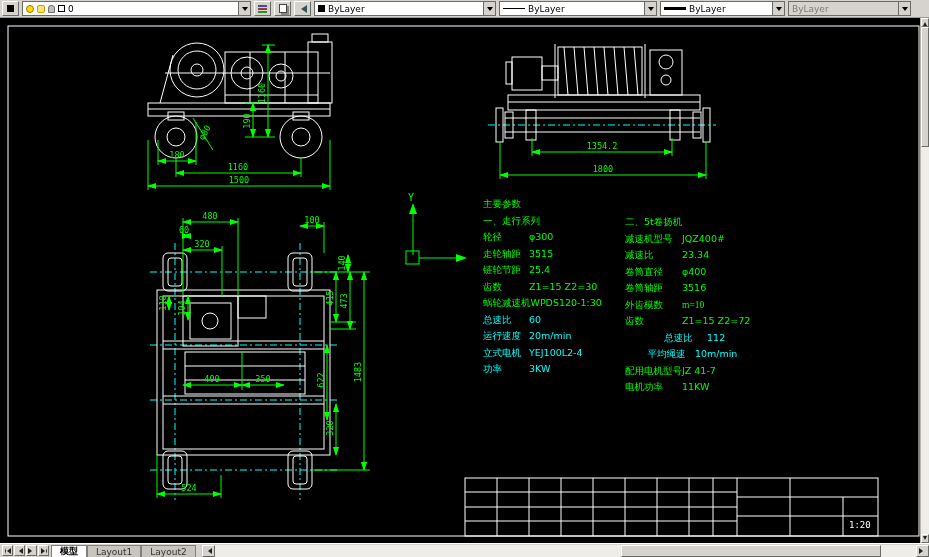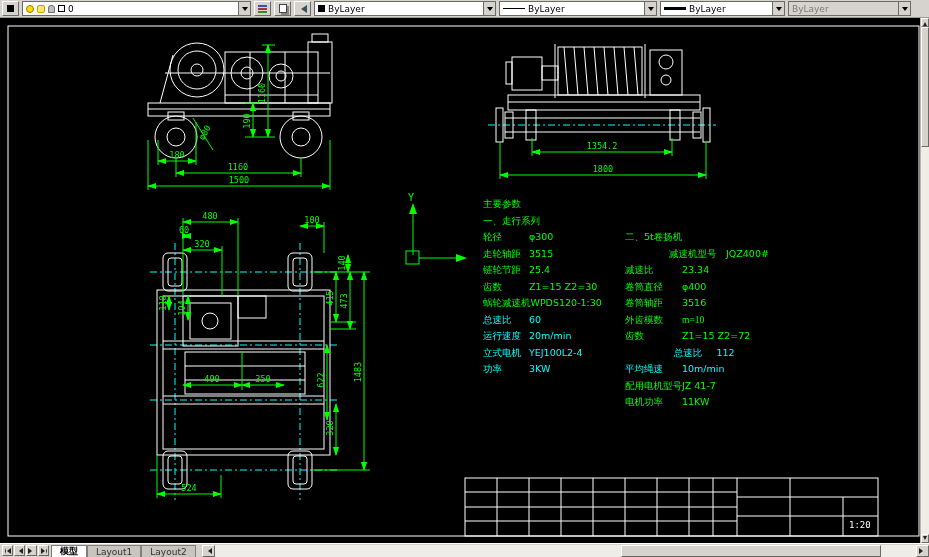--- a/index.html
+++ b/index.html
@@ -34,21 +34,21 @@
   .dt{fill:#00ff00;font-size:8.5px;font-family:"DejaVu Sans Mono","Liberation Mono",monospace}
   .wt{fill:#fff;font-size:9px;font-family:"DejaVu Sans Mono","Liberation Mono",monospace}
 
   
   .params{position:absolute;font-size:9.5px;line-height:16.5px;white-space:nowrap;z-index:3}
   .params .prow{height:16.5px}
   .plabel{display:inline-block;min-width:46px}
   .pcol-right .plabel{min-width:57px}
   .ptitle,.pheader{color:#00ff00}
   .pcol-left{left:483px;top:178px}
-  .pcol-right{left:625px;top:211px}
+  .pcol-right{left:625px;top:196px}
 
   
   .tabbar{position:absolute;left:0;right:0;bottom:0;height:14px;background:#d6d3ce;border-top:1px solid #fff;display:flex;align-items:stretch;font-size:9px;z-index:5}
   .tabnav{display:flex;align-items:center;padding:0 2px;gap:1px}
   .nbtn{width:11px;height:11px;background:#d6d3ce;border:1px solid;border-color:#fff #6b6b66 #6b6b66 #fff;display:flex;align-items:center;justify-content:center}
   .tri-l{width:0;height:0;border:3px solid transparent;border-right:4px solid #222}
   .tri-r{width:0;height:0;border:3px solid transparent;border-left:4px solid #222}
   .tri-u{width:0;height:0;border:2px solid transparent;border-bottom:4px solid #222}
   .tri-d{width:0;height:0;border:2px solid transparent;border-top:4px solid #222}
   .bar-l{border-left:1px solid #222;padding-left:1px}
@@ -351,28 +351,28 @@
       <div class="prow" style="color: rgb(0, 255, 0);"><span class="plabel">齿数</span><span class="pvalue">Z1=15  Z2=30</span></div>
       <div class="prow" style="color: rgb(0, 255, 0);"><span class="plabel">蜗轮减速机</span><span class="pvalue">WPDS120-1:30</span></div>
       <div class="prow" style="color: rgb(0, 255, 255);"><span class="plabel">总速比</span><span class="pvalue">60</span></div>
       <div class="prow" style="color: rgb(0, 255, 255);"><span class="plabel">运行速度</span><span class="pvalue">20m/min</span></div>
       <div class="prow" style="color: rgb(0, 255, 255);"><span class="plabel">立式电机</span><span class="pvalue">YEJ100L2-4</span></div>
       <div class="prow" style="color: rgb(0, 255, 255);"><span class="plabel">功率</span><span class="pvalue">3KW</span></div>
     </div>
 
     <div class="params pcol-right">
       <div class="prow pheader">二、5t卷扬机</div>
-      <div class="prow" style="color: rgb(0, 255, 0); margin-left: 44px;"><span class="plabel">减速机型号</span><span class="pvalue">JQZ400#</span></div>
+      <div class="prow" style="color: rgb(0, 255, 0);"><span class="plabel">减速机型号</span><span class="pvalue">JQZ400#</span></div>
       <div class="prow" style="color: rgb(0, 255, 0);"><span class="plabel">减速比</span><span class="pvalue">23.34</span></div>
       <div class="prow" style="color: rgb(0, 255, 0);"><span class="plabel">卷筒直径</span><span class="pvalue">φ400</span></div>
       <div class="prow" style="color: rgb(0, 255, 0);"><span class="plabel">卷筒轴距</span><span class="pvalue">3516</span></div>
       <div class="prow" style="color: rgb(0, 255, 0); font-family: Liberation Serif, serif;"><span class="plabel">外齿模数</span><span class="pvalue">m=10</span></div>
       <div class="prow" style="color: rgb(0, 255, 0);"><span class="plabel">齿数</span><span class="pvalue">Z1=15  Z2=72</span></div>
       <div class="prow" style="color: rgb(0, 255, 255); text-align: center;"><span class="plabel">总速比</span><span class="pvalue">112</span></div>
-      <div class="prow" style="color: rgb(0, 255, 255);"><span class="plabel">平均绳速</span><span class="pvalue">10m/min</span></div>
+      <div class="prow" style="color: rgb(0, 255, 255); text-align: center;"><span class="plabel">平均绳速</span><span class="pvalue">10m/min</span></div>
       <div class="prow" style="color: rgb(0, 255, 0);"><span class="plabel">配用电机型号</span><span class="pvalue">JZ 41-7</span></div>
       <div class="prow" style="color: rgb(0, 255, 0);"><span class="plabel">电机功率</span><span class="pvalue">11KW</span></div>
     </div>
   </div>
 
   <div class="vscroll">
     <div class="vbtn">
         <i class="tri-u"></i>
       </div>
     <div class="vthumb"></div>

